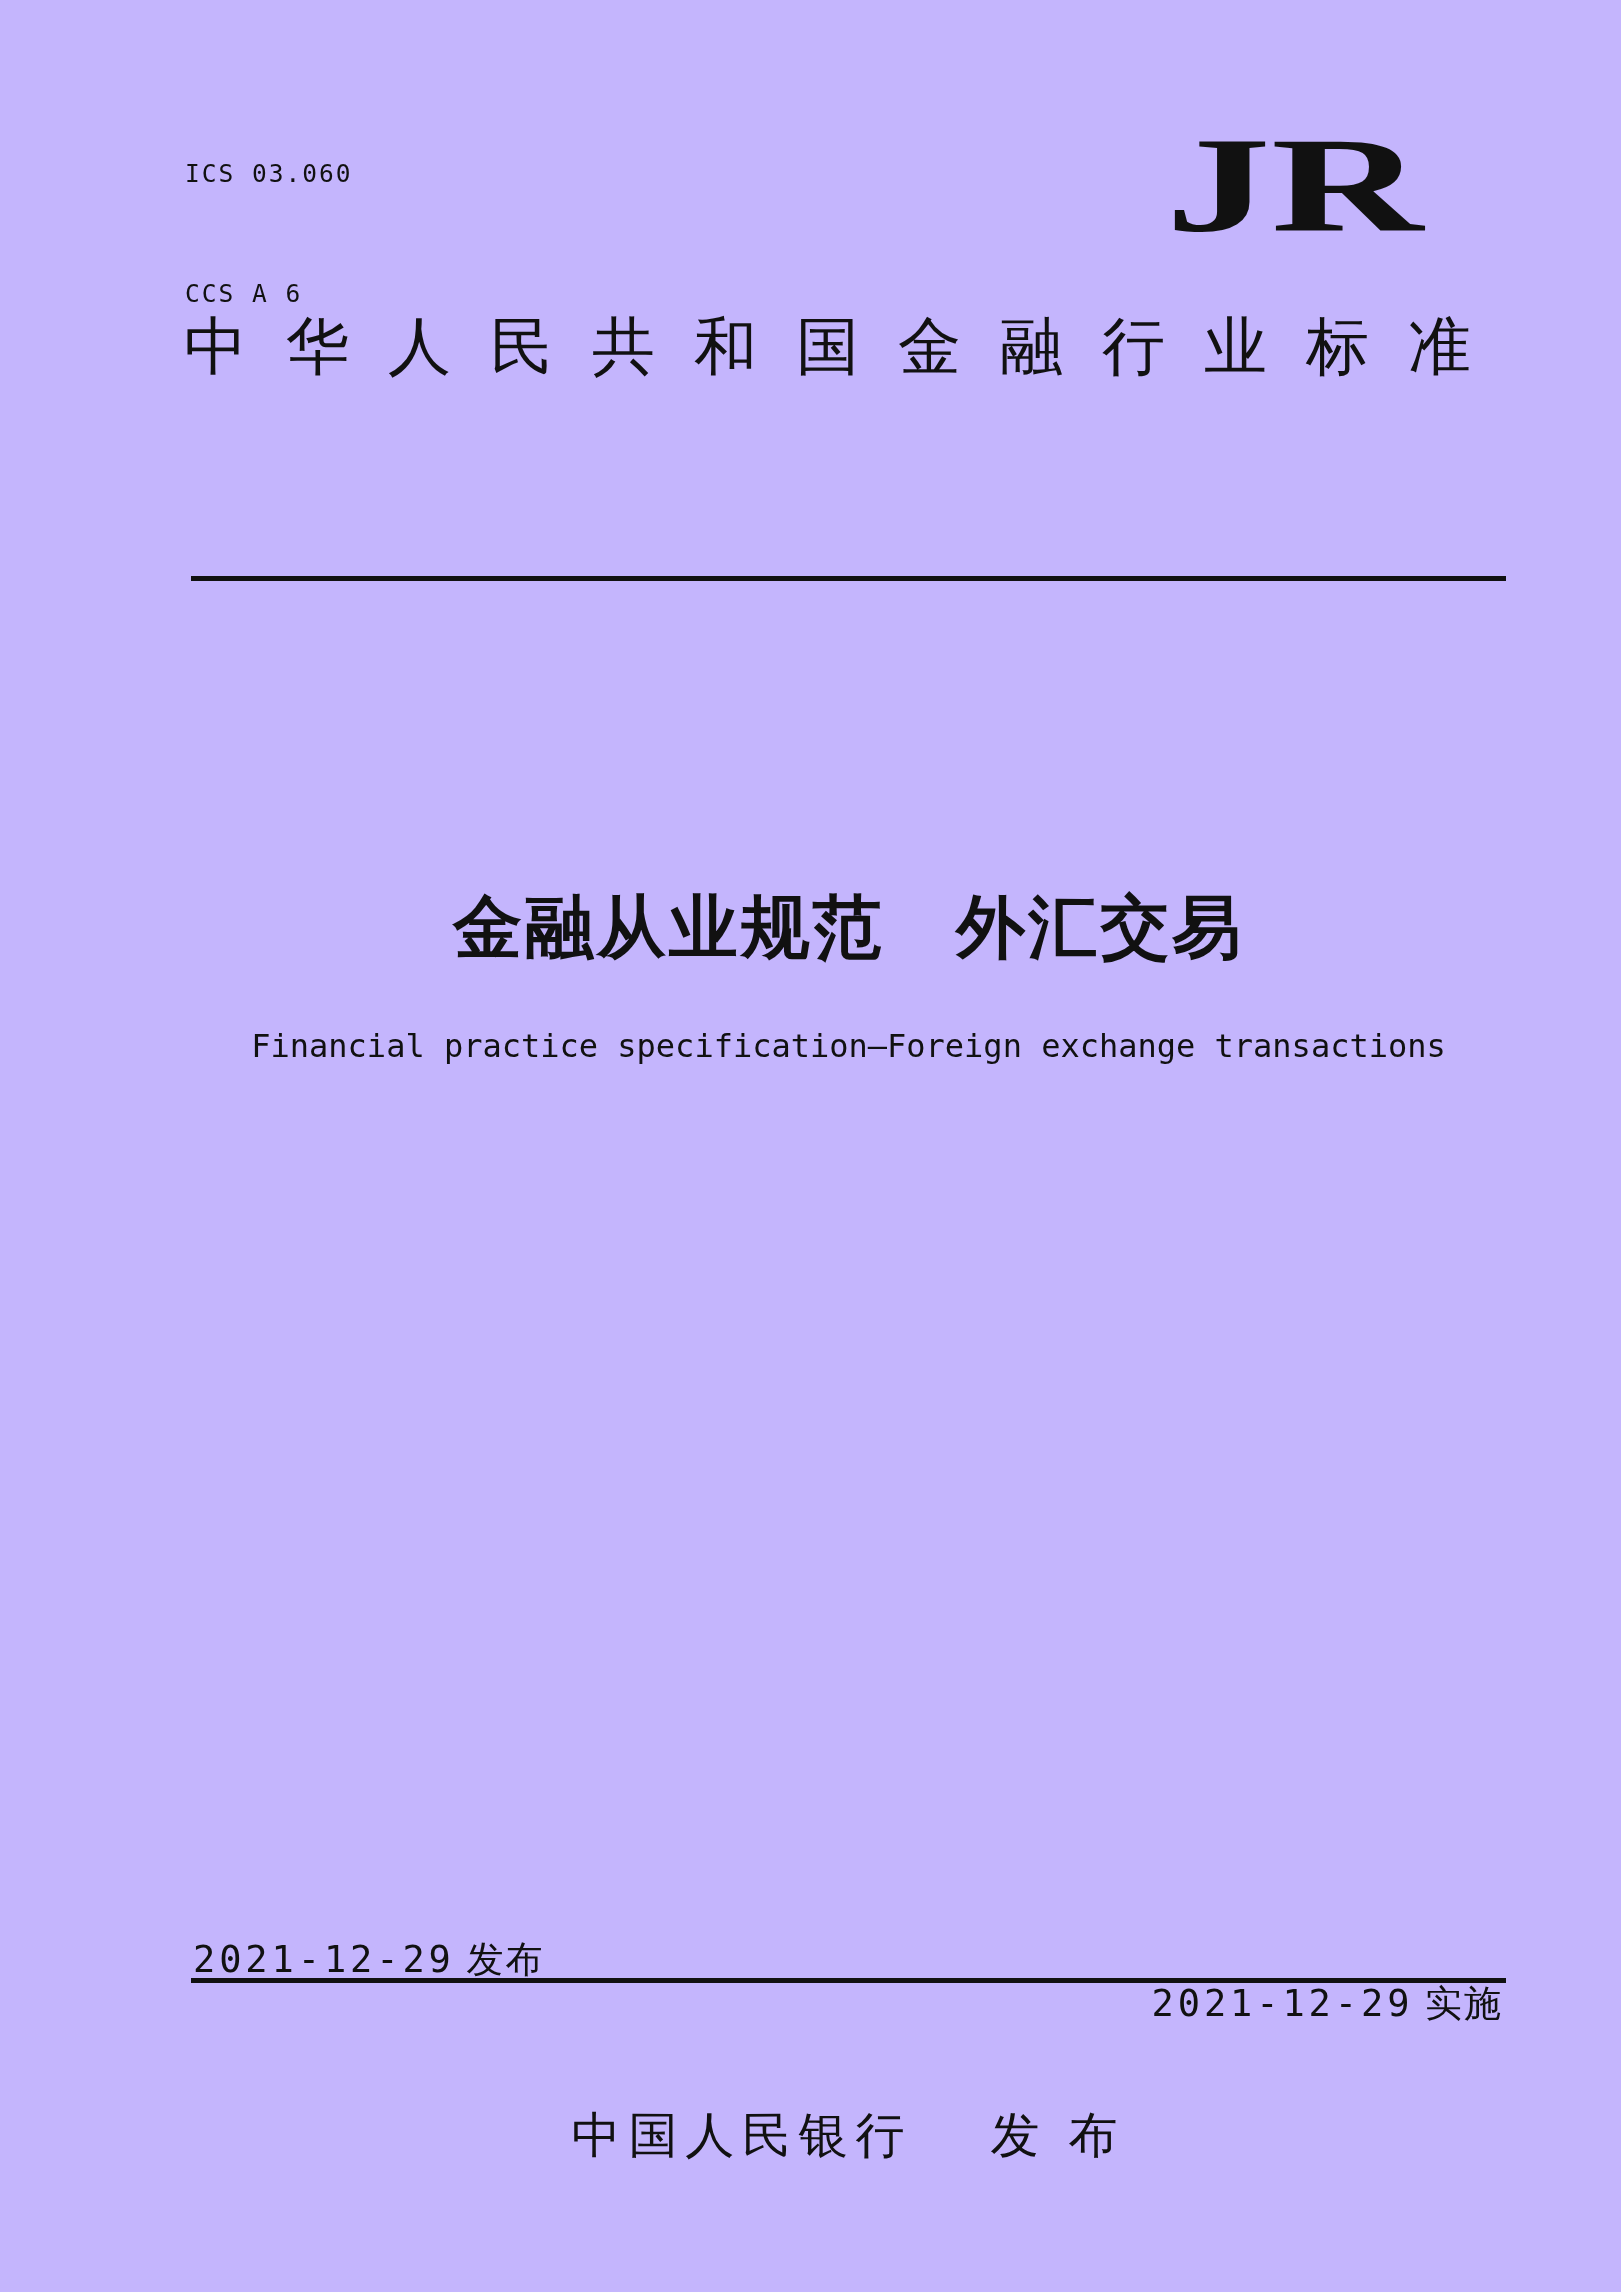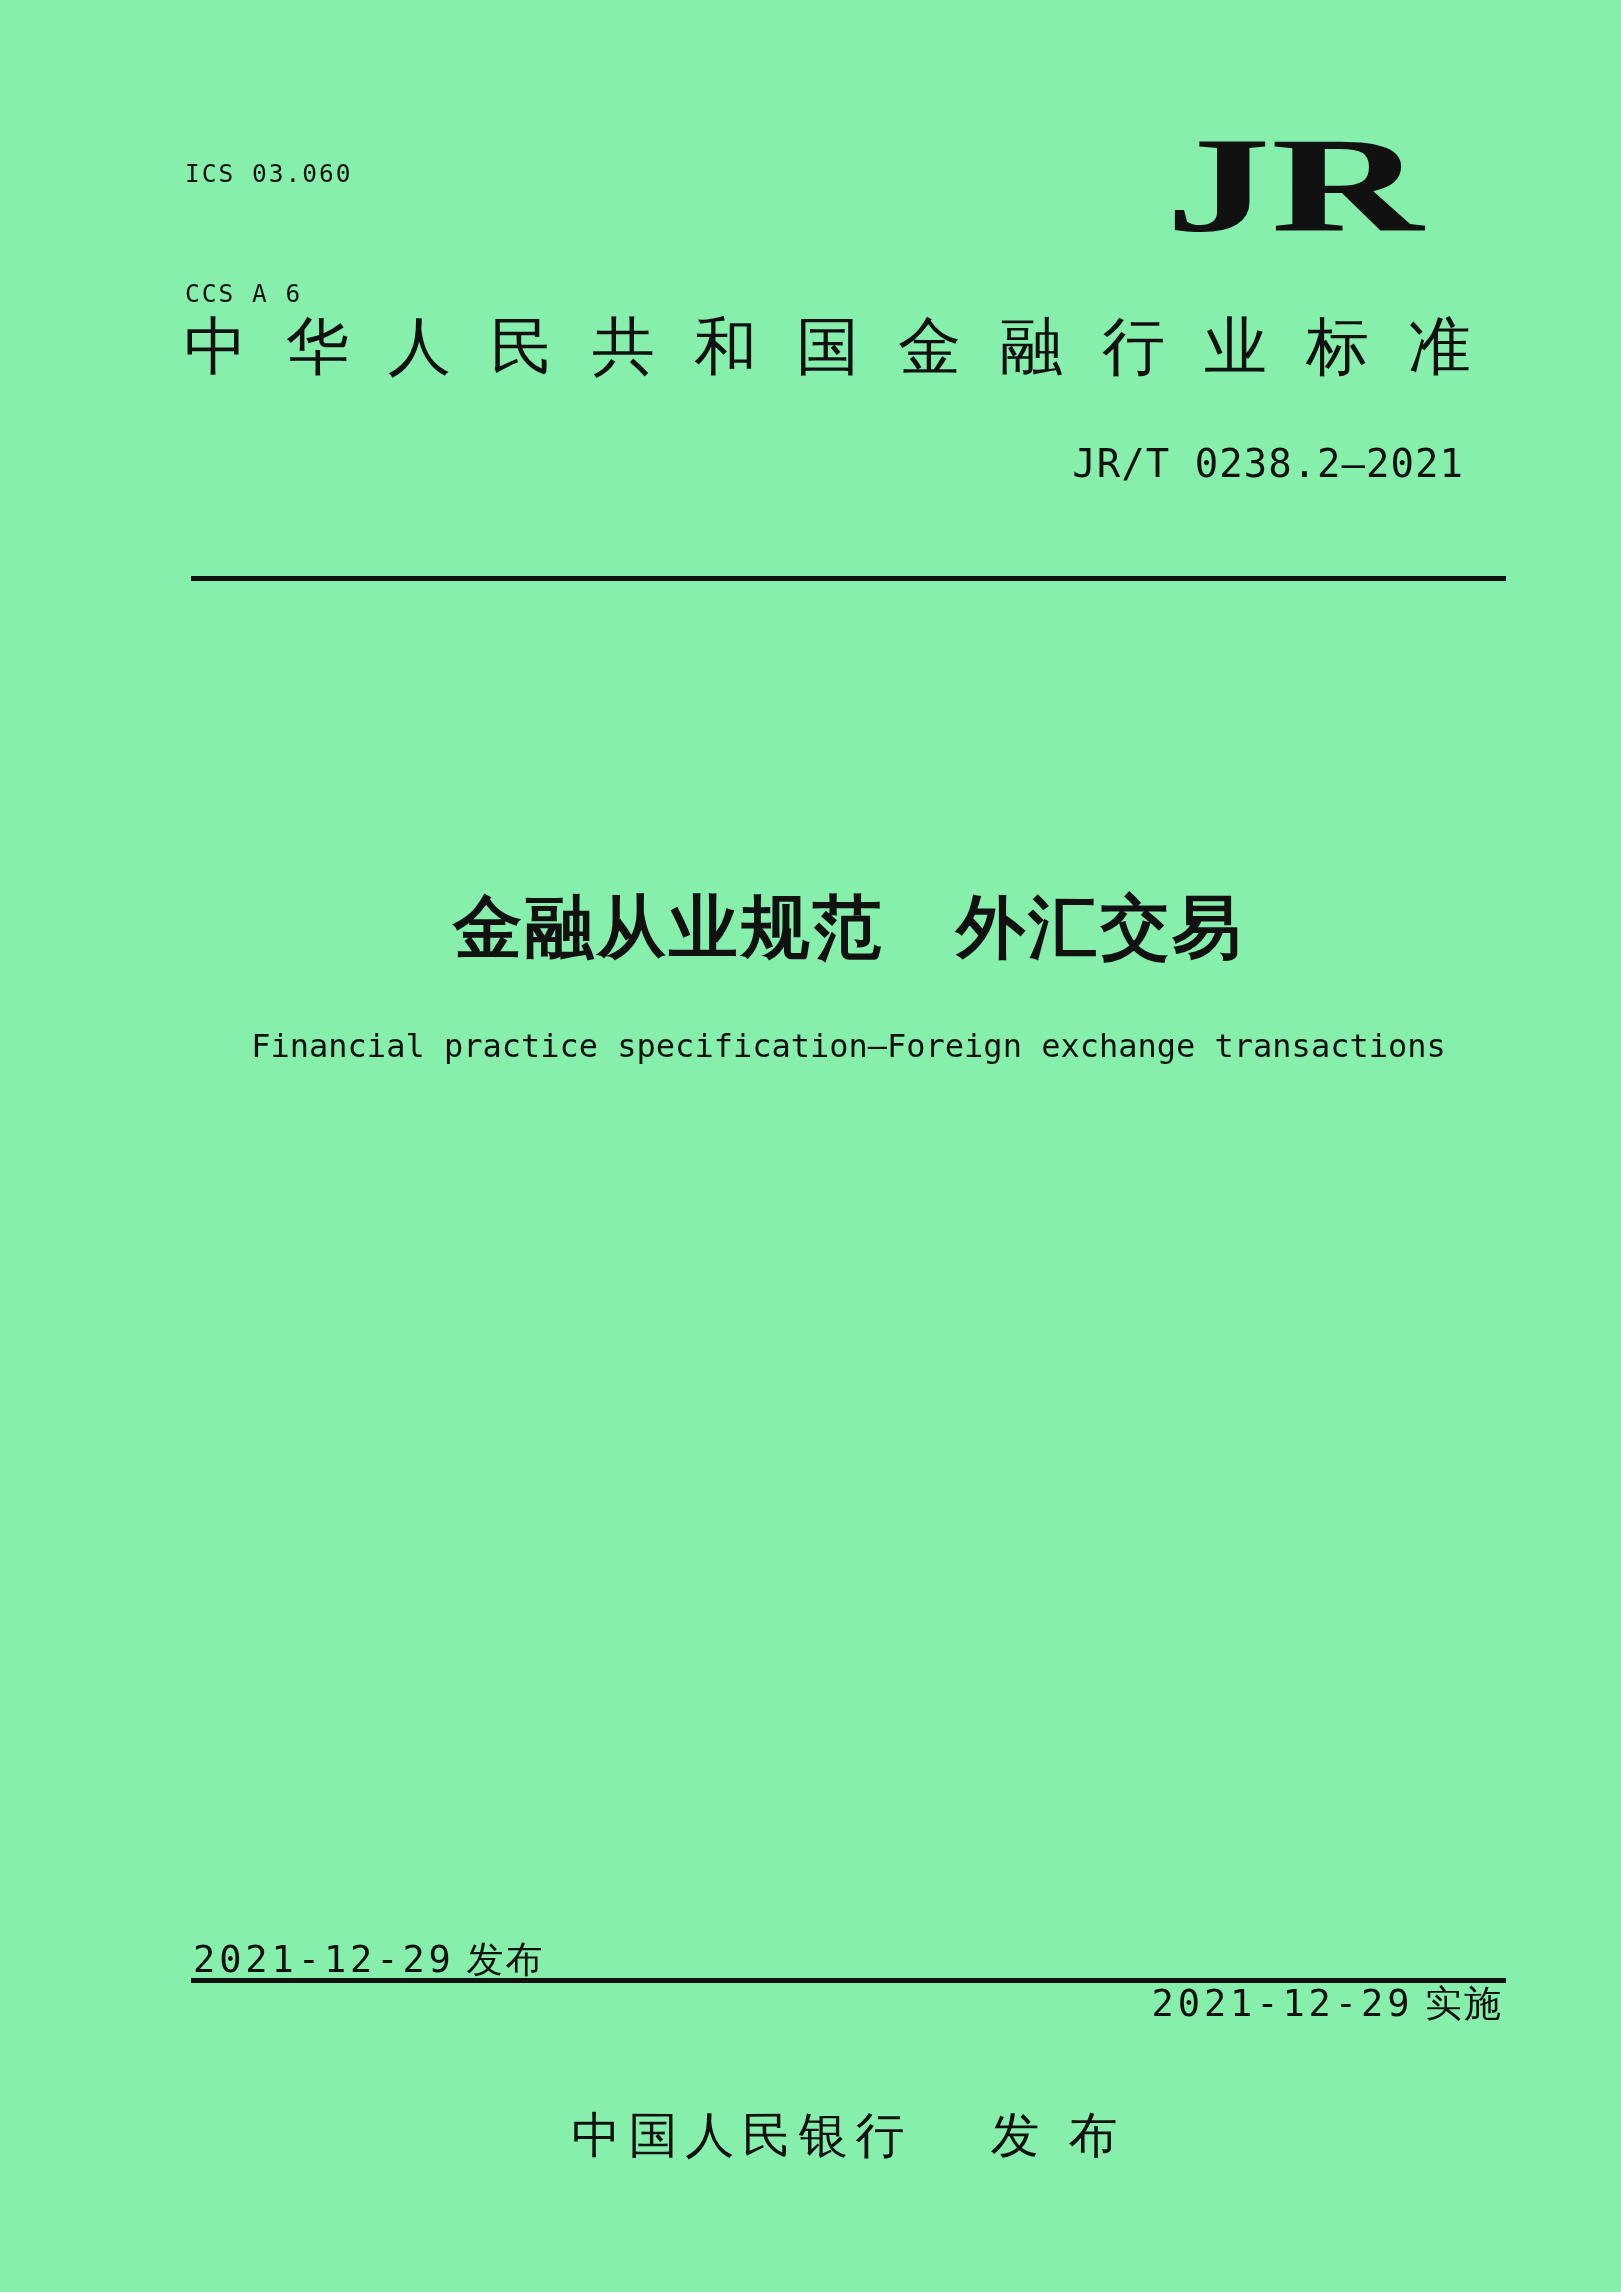--- a/index.html
+++ b/index.html
@@ -4,21 +4,21 @@
 <style>
   html, body {
     margin: 0;
     padding: 0;
     background: #ffffff;
   }
   .page {
     position: relative;
     width: 1621px;
     height: 2293px;
-    background: #86efac;
+    background: #c4b5fd;
     color: #111111;
     font-family: "Liberation Sans", sans-serif;
     overflow: hidden;
   }
   .mono {
     font-family: "DejaVu Sans Mono", monospace;
   }
   
   .ics-block {
     position: absolute;
@@ -126,21 +126,20 @@
 
   <div class="ics-block mono">
     <div>ICS 03.060</div>
     <div>CCS A 6</div>
   </div>
 
   <div class="jr-logo">JR</div>
 
   <div class="category-title">中华人民共和国金融行业标准</div>
 
-  <div class="standard-number mono">JR/T 0238.2—2021</div>
 
   <div class="rule rule-top"></div>
 
   <h1 class="content-center title-zh">金融从业规范　外汇交易</h1>
 
   <div class="content-center title-en mono">Financial practice specification—Foreign exchange transactions</div>
 
   <div class="date-row">
     <div class="date-issue">
       <span class="mono date-value">2021-12-29</span><span class="date-label">发布</span>

